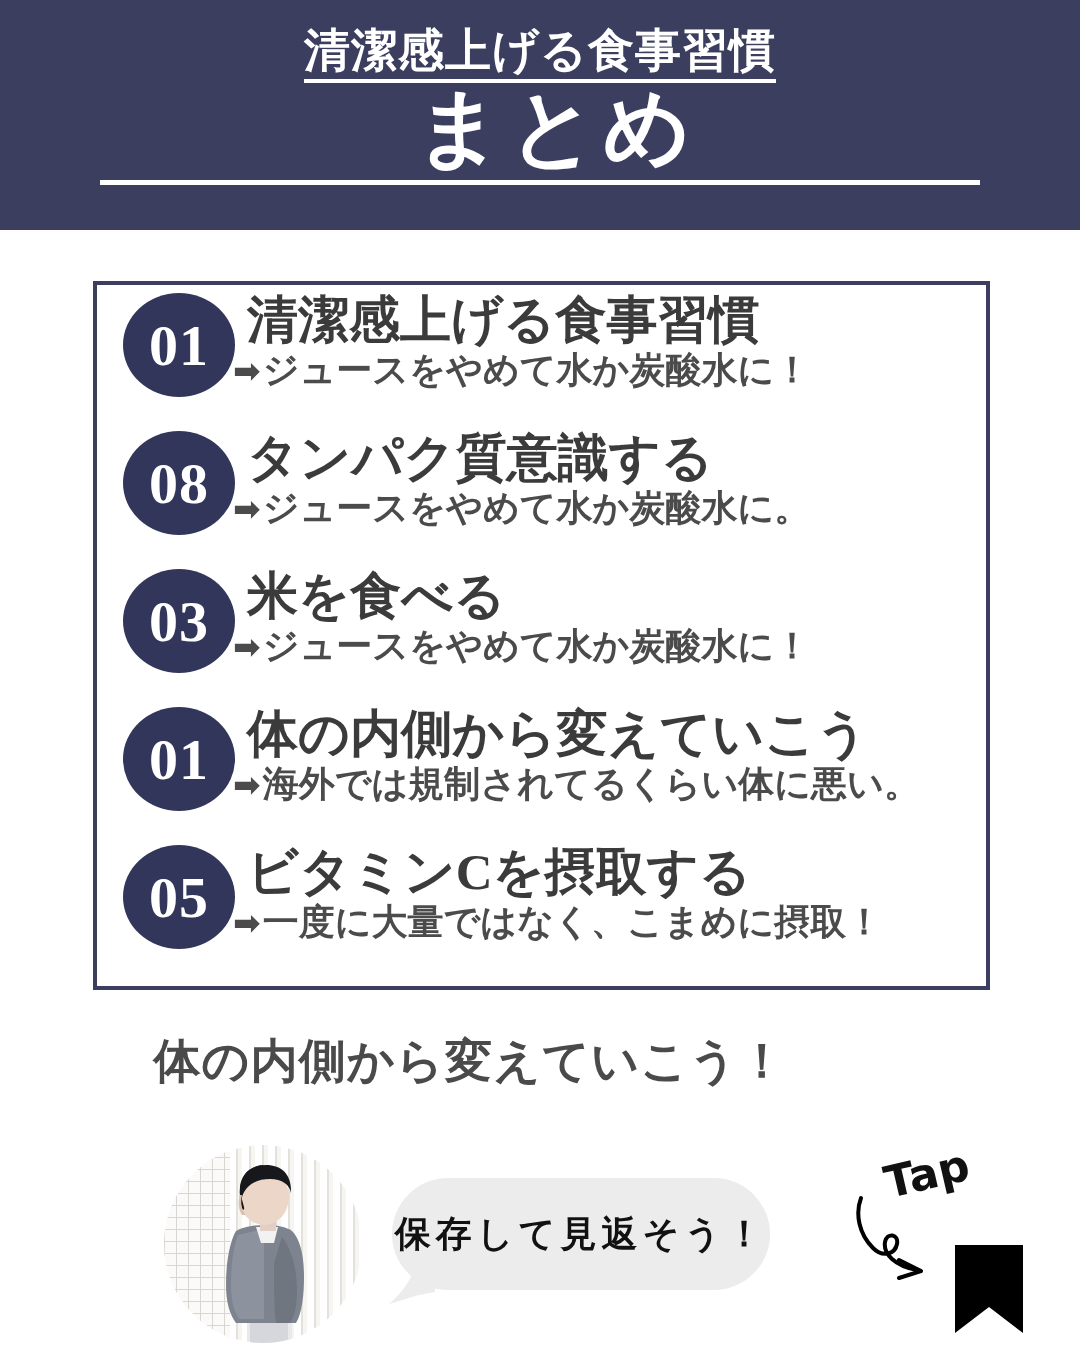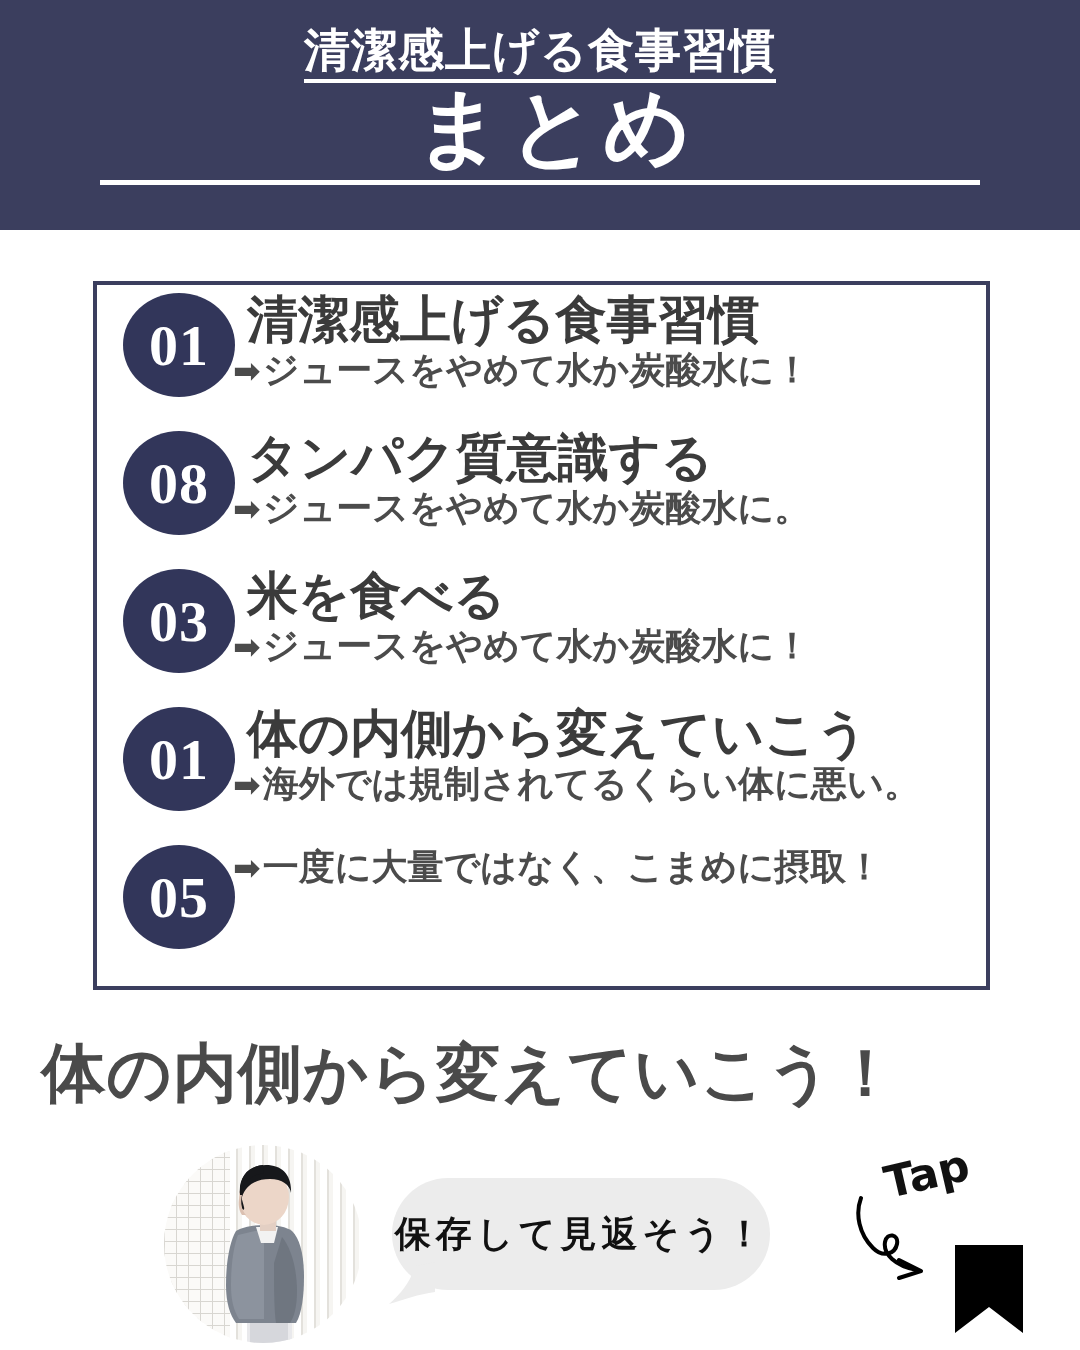--- a/index.html
+++ b/index.html
@@ -138,21 +138,21 @@
   }
 
   
   .tagline {
     position: absolute;
     left: 0;
     top: 1030px;
     width: 940px;
     text-align: center;
     color: #4a4a4a;
-    font-size: 64px;
+    font-size: 47px;
     font-weight: bold;
     letter-spacing: 1px;
     font-family: "Liberation Serif", "DejaVu Serif", serif;
   }
 
   
   .avatar {
     position: absolute;
     left: 164px;
     top: 1145px;
@@ -278,20 +278,21 @@
       <div class="badge">01</div>
       <div class="item-texts">
         <div class="item-title">体の内側から変えていこう</div>
         <div class="item-sub"><span class="arrow-glyph">➡</span><span>海外では規制されてるくらい体に悪い。</span></div>
       </div>
     </div>
 
     <div class="item">
       <div class="badge">05</div>
       <div class="item-texts">
+        <div class="item-title">ビタミンCを摂取する</div>
         <div class="item-sub"><span class="arrow-glyph">➡</span><span>一度に大量ではなく、こまめに摂取！</span></div>
       </div>
     </div>
 
   </div>
 </div>
 
 <div class="tagline">体の内側から変えていこう！</div>
 
 <div class="avatar">

